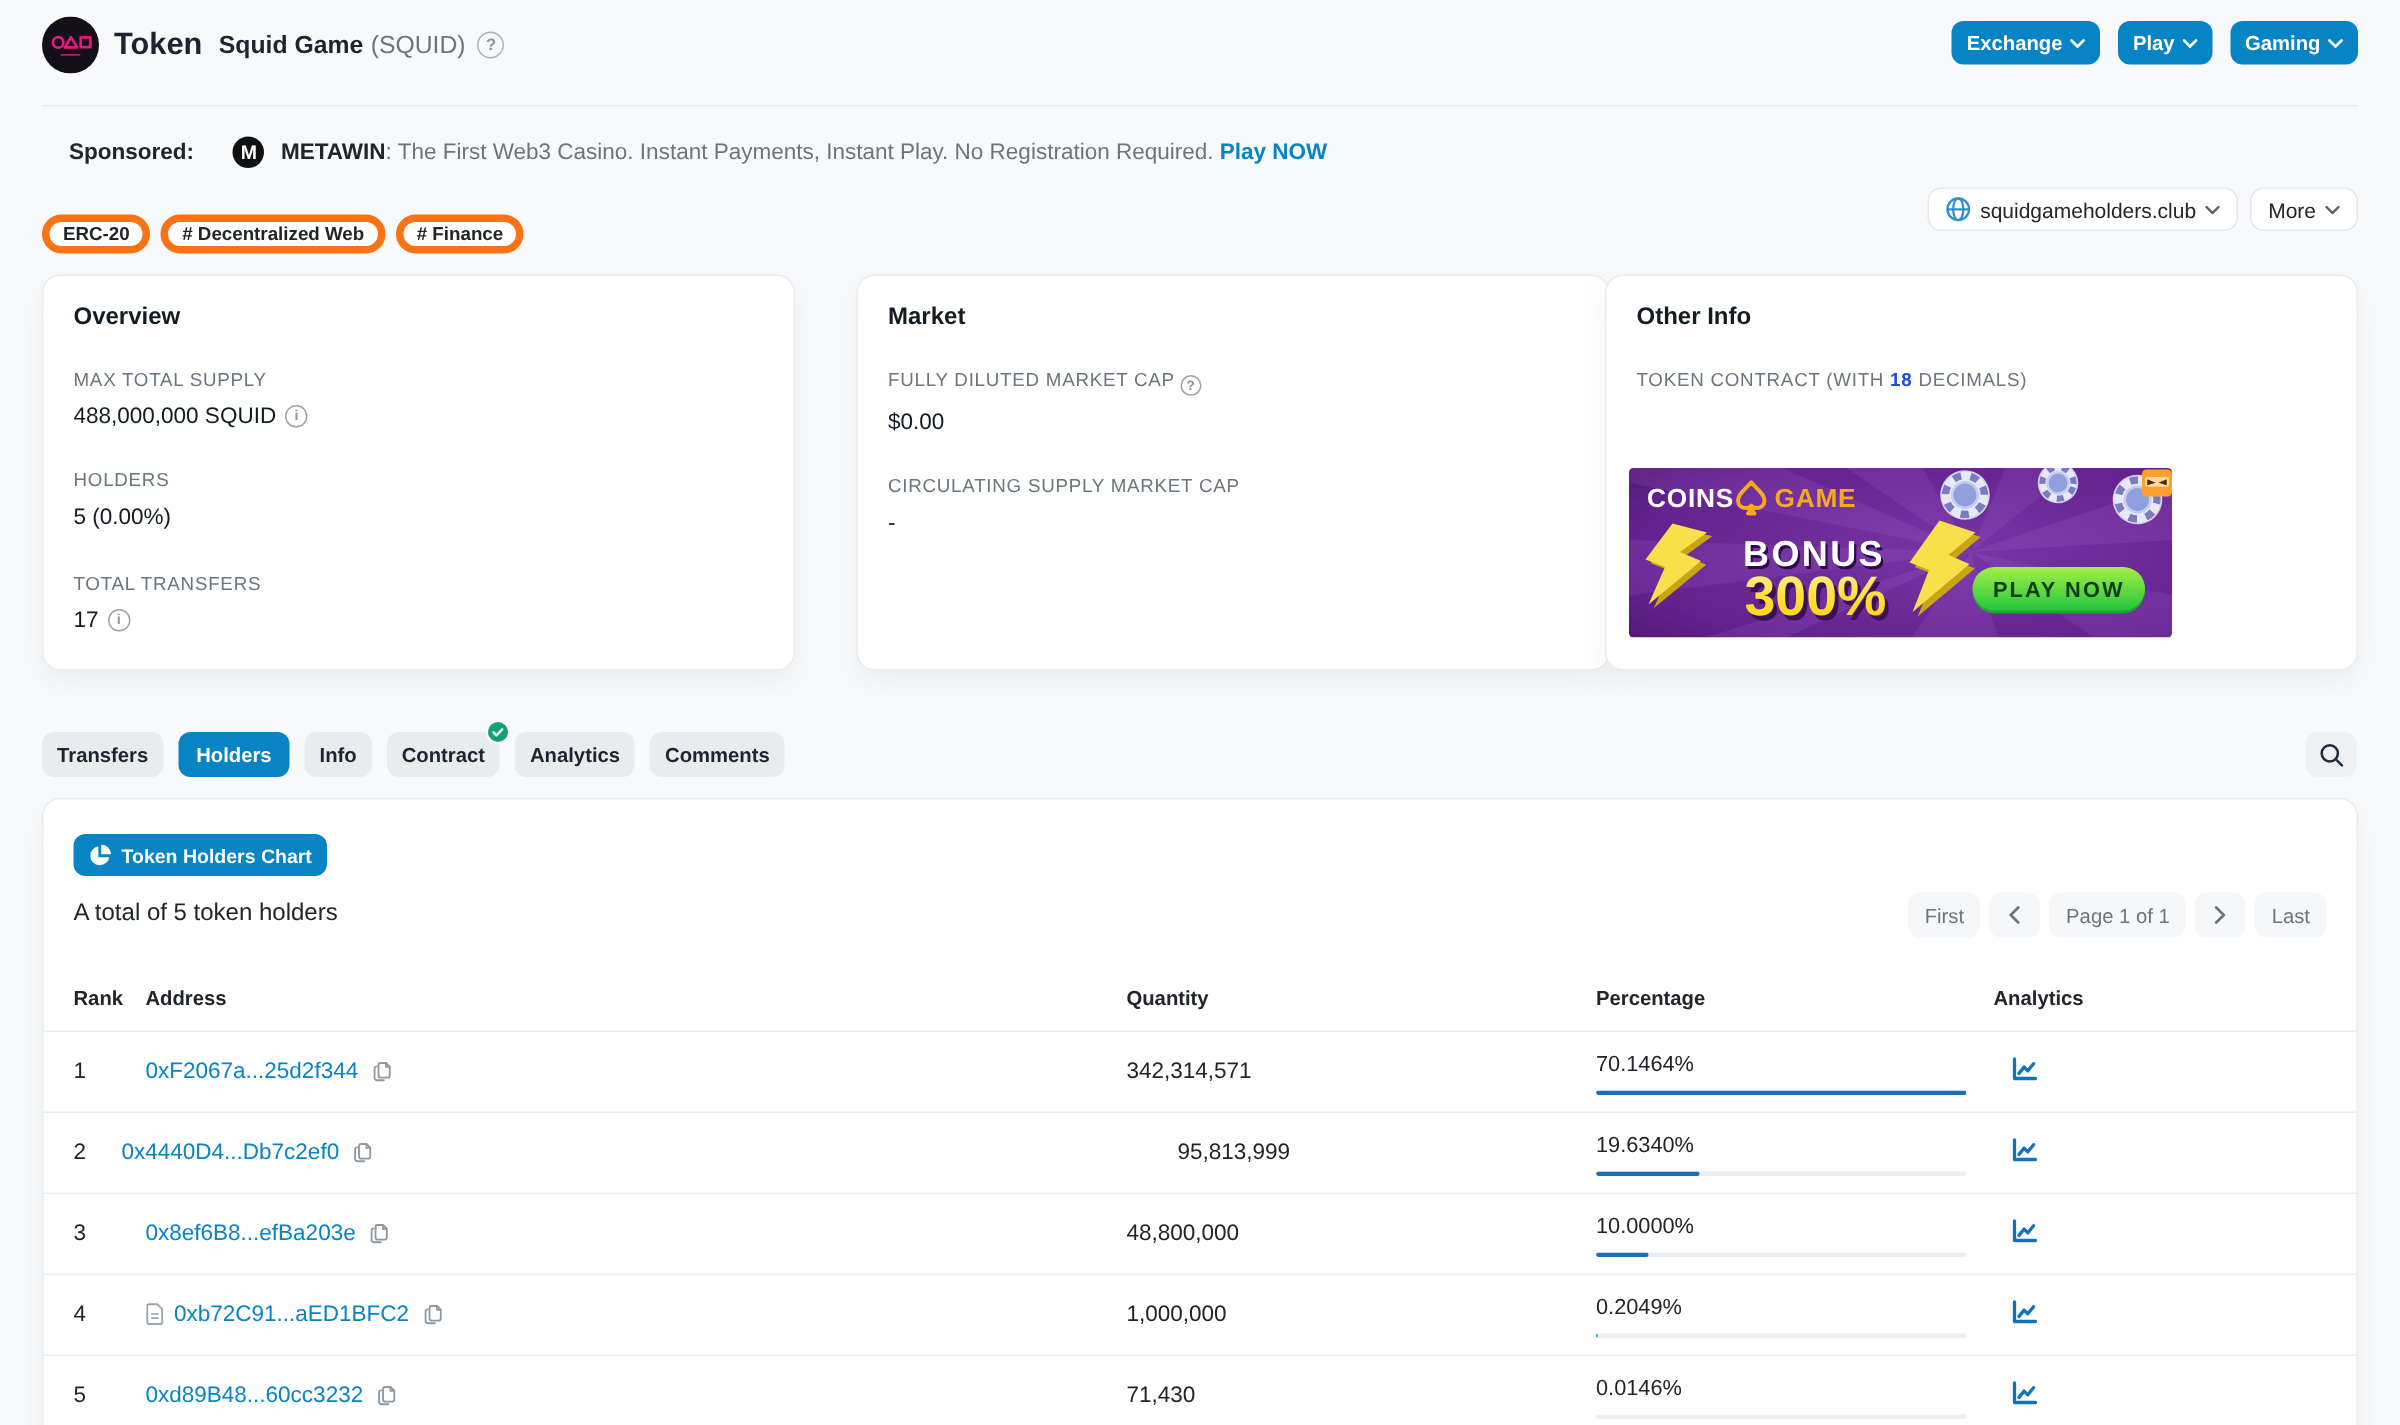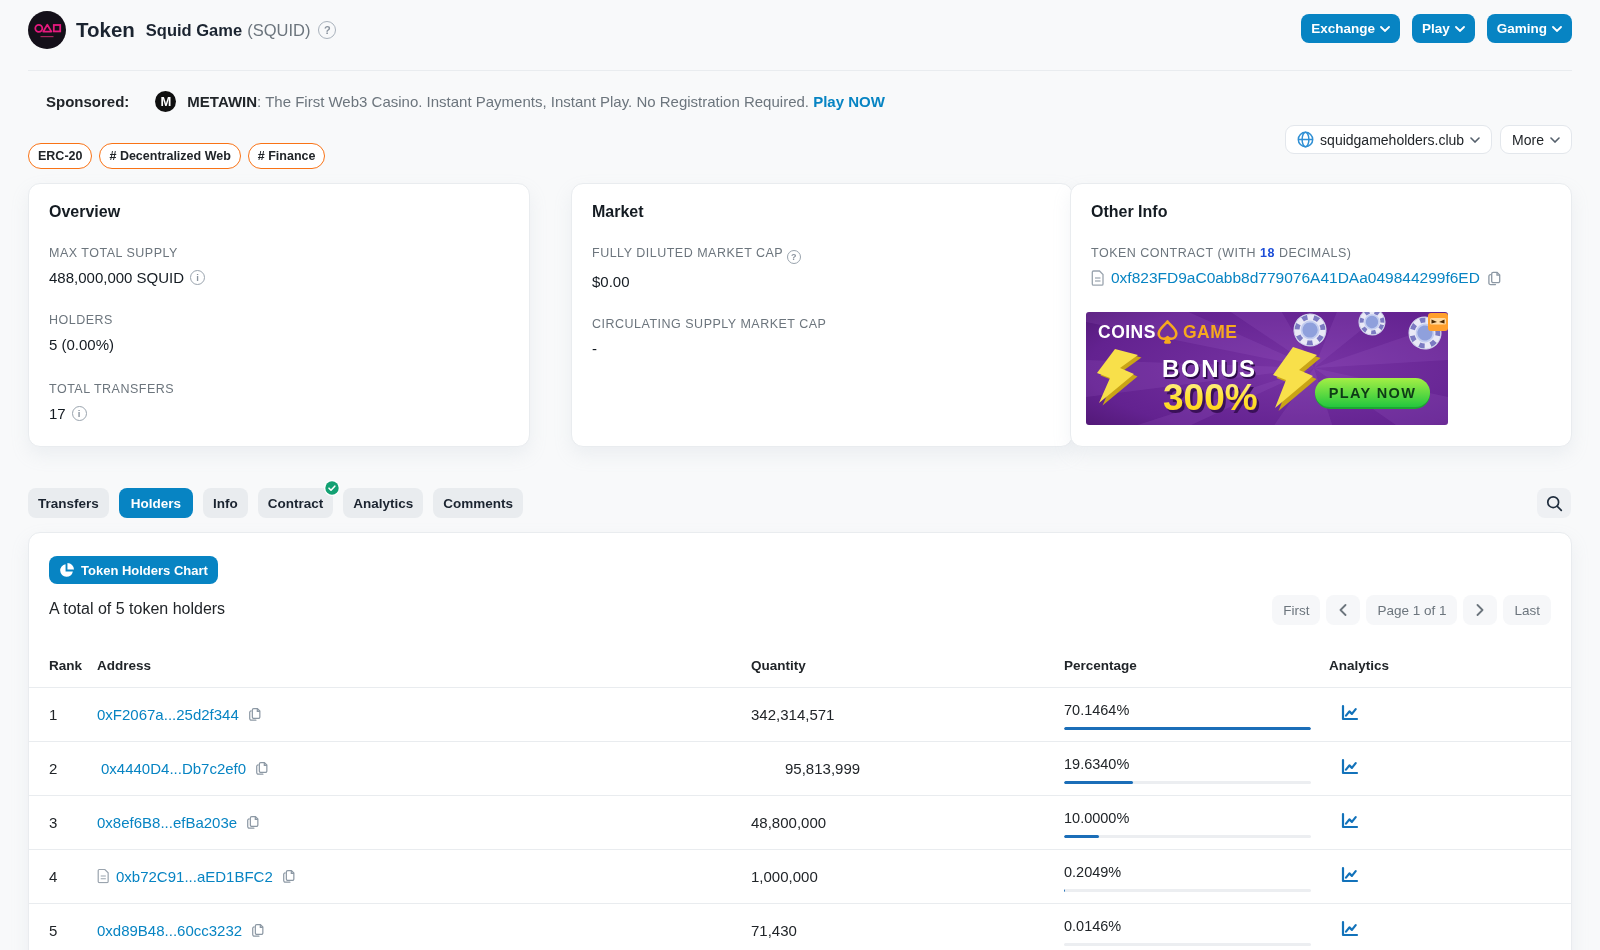--- a/index.html
+++ b/index.html
@@ -20,21 +20,21 @@
 #hdr-divider { left:28px; right:28px; top:70px; height:1px; background:#e9ecef; }
 
 
 #sponsored { left:46px; top:91px; height:20px; font-size:15px; color:#6c757d; }
 #sponsored b { color:#212529; }
 .mwicon { width:21px; height:21px; border-radius:50%; background:#101010; color:#fff; font-size:12px; font-weight:700; display:inline-flex; align-items:center; justify-content:center; margin:0 11px 0 26px; }
 #sponsored .playnow { color:#0784c3; font-weight:700; }
 
 
 #tags { left:28px; top:143px; gap:7px; }
-.tag { height:26px; background:#fff; border:1px solid #f97316; border-radius:13px; font-size:12.5px; font-weight:700; color:#212529; display:flex; align-items:center; padding:0 9px; }
+.tag { height:26px; background:#fff; border:5px solid #f97316; border-radius:13px; font-size:12.5px; font-weight:700; color:#212529; display:flex; align-items:center; padding:0 9px; }
 #right-pills { right:28px; top:125px; gap:8px; }
 .wpill { height:29px; background:#fff; border:1px solid #e3e7ec; border-radius:9px; display:flex; align-items:center; font-size:14px; color:#212529; padding:0 11px; gap:6px; }
 
 
 .card { position:absolute; top:183px; height:264px; width:502px; background:#fff; border:1px solid #e9ecef; border-radius:12px; box-shadow:0 8px 18px rgba(170,180,195,.15); padding:19px 20px; }
 .card h3 { font-size:16px; font-weight:700; color:#141b22; line-height:17px; }
 .clabel { font-size:12.5px; color:#6c757d; letter-spacing:.5px; line-height:13px; margin:27px 0 9px 0; }
 .cvalue { font-size:15px; color:#141b22; line-height:17px; display:flex; align-items:center; gap:6px;text-align:center; }
 .ico-i { width:15px; height:15px; border:1.3px solid #9aa4ae; border-radius:50%; color:#8a939e; font-size:9.5px; font-weight:700; display:inline-flex; align-items:center; justify-content:center; font-style:normal; }
 #card1 { left:28px; }
@@ -142,33 +142,20 @@
 <div class="card" id="card2">
   <h3>Market</h3>
   <div class="clabel">FULLY DILUTED MARKET CAP <span style="display:inline-block;vertical-align:-3px;width:14px;height:14px;border:1.3px solid #9aa4ae;border-radius:50%;color:#8a939e;font-size:9px;font-weight:700;text-align:center;line-height:12px;">?</span></div>
   <div class="cvalue">$0.00</div>
   <div class="clabel" style="margin-top:28px;">CIRCULATING SUPPLY MARKET CAP</div>
   <div class="cvalue">-</div>
 </div>
 <div class="card" id="card3">
   <h3>Other Info</h3>
   <div class="clabel">TOKEN CONTRACT (WITH <b style="color:#1d4ed8;">18</b> DECIMALS)</div>
-  <div class="cvalue">
-    <svg width="14" height="16" viewBox="0 0 14 16">
-        <path d="M2.5 1h6L12 4.5V14a1.2 1.2 0 0 1-1.2 1.2H2.5A1.2 1.2 0 0 1 1.3 14V2.2A1.2 1.2 0 0 1 2.5 1Z" fill="none" stroke="#9aa4ae" stroke-width="1.3"></path>
-        <line x1="4" y1="8" x2="9.5" y2="8" stroke="#9aa4ae" stroke-width="1.2"></line>
-        <line x1="4" y1="11" x2="9.5" y2="11" stroke="#9aa4ae" stroke-width="1.2"></line>
-      </svg>
-    <span class="alink">0xf823FD9aC0abb8d779076A41DAa049844299f6ED</span>
-    <svg width="16" height="16" viewBox="0 0 16 16">
-        <path d="M7.2 2.3h3.9l2.6 2.6v6.3a1.5 1.5 0 0 1-1.5 1.5H7.2a1.5 1.5 0 0 1-1.5-1.5V3.8a1.5 1.5 0 0 1 1.5-1.5Z" fill="none" stroke="#8c98a4" stroke-width="1.3"></path>
-        <path d="M11 2.3v2.8h2.8" fill="none" stroke="#8c98a4" stroke-width="1.3"></path>
-        <path d="M9.5 14.6H4.6A1.7 1.7 0 0 1 2.9 12.9V6.2a1.5 1.5 0 0 1 1.5-1.5" fill="none" stroke="#8c98a4" stroke-width="1.3" stroke-linecap="round"></path>
-      </svg>
-  </div>
   <div class="abs" id="banner" style="left:15px; top:128px;">
   <svg width="362" height="113" viewBox="0 0 362 113">
     <defs>
       <radialGradient id="pg" cx="0.6" cy="0.5" r="0.85">
         <stop offset="0" stop-color="#7834a4"></stop>
             <stop offset="0.7" stop-color="#632290"></stop>
             <stop offset="1" stop-color="#4c156e"></stop>
       </radialGradient>
       <linearGradient id="greenb" x1="0" y1="0" x2="0" y2="1">
         <stop offset="0" stop-color="#a4ef45"></stop>
@@ -316,21 +303,21 @@
         <div class="fill" style="width:247px;"></div>
       </div>
       <div class="charticon"><svg width="21" height="20" viewBox="0 0 21 20">
           <path d="M4 3v13h14" stroke="#1272ba" stroke-width="2.2" fill="none" stroke-linecap="round" stroke-linejoin="round"></path>
           <path d="M7 12.6l3.4-4.2 2.5 2.5 3.8-4.8" stroke="#1272ba" stroke-width="2.2" fill="none" stroke-linecap="round" stroke-linejoin="round"></path>
         </svg></div>
     </div>
     <div class="rowline" style="top: 208px;"></div>
     <div class="row" style="top: 208px;">
       <div class="cell" style="left:20px;">2</div>
-      <div class="cell" style="left:72px;text-align:center;">
+      <div class="cell" style="left:52px;text-align:center;">
         <span class="addr">0x4440D4...Db7c2ef0</span>
         <svg width="15" height="15" viewBox="0 0 16 16" style="margin-left:8px;">
           <path d="M7.2 2.3h3.9l2.6 2.6v6.3a1.5 1.5 0 0 1-1.5 1.5H7.2a1.5 1.5 0 0 1-1.5-1.5V3.8a1.5 1.5 0 0 1 1.5-1.5Z" fill="none" stroke="#8c98a4" stroke-width="1.3"></path>
           <path d="M11 2.3v2.8h2.8" fill="none" stroke="#8c98a4" stroke-width="1.3"></path>
           <path d="M9.5 14.6H4.6A1.7 1.7 0 0 1 2.9 12.9V6.2a1.5 1.5 0 0 1 1.5-1.5" fill="none" stroke="#8c98a4" stroke-width="1.3" stroke-linecap="round"></path>
         </svg>
       </div>
       <div class="cell" style="left:756px;">95,813,999</div>
       <div class="pctcell">19.6340%</div>
       <div class="track">

